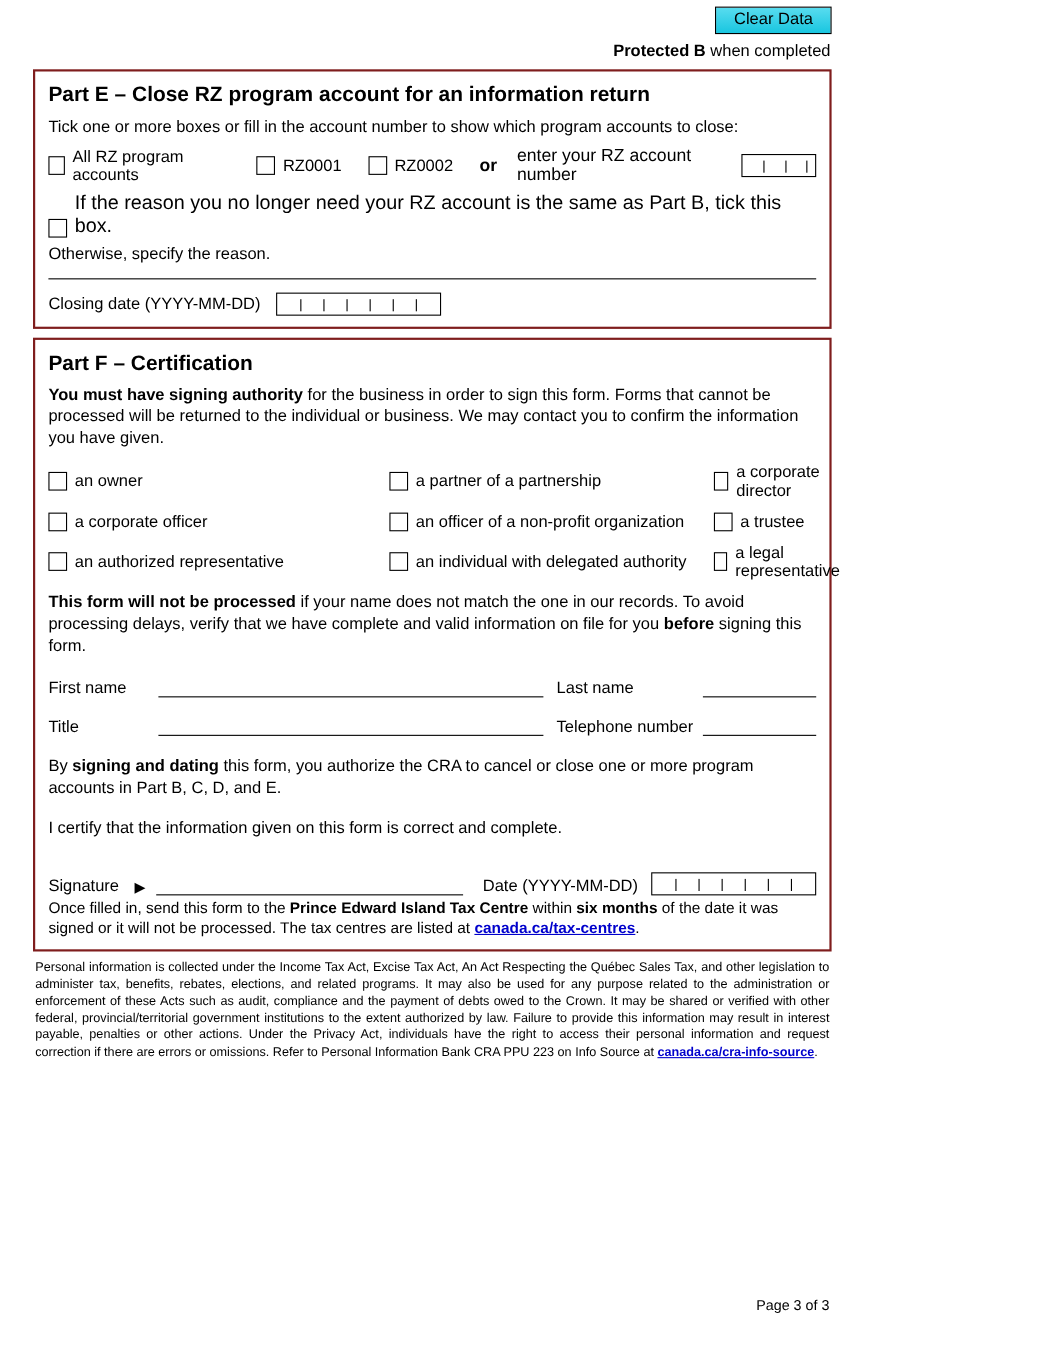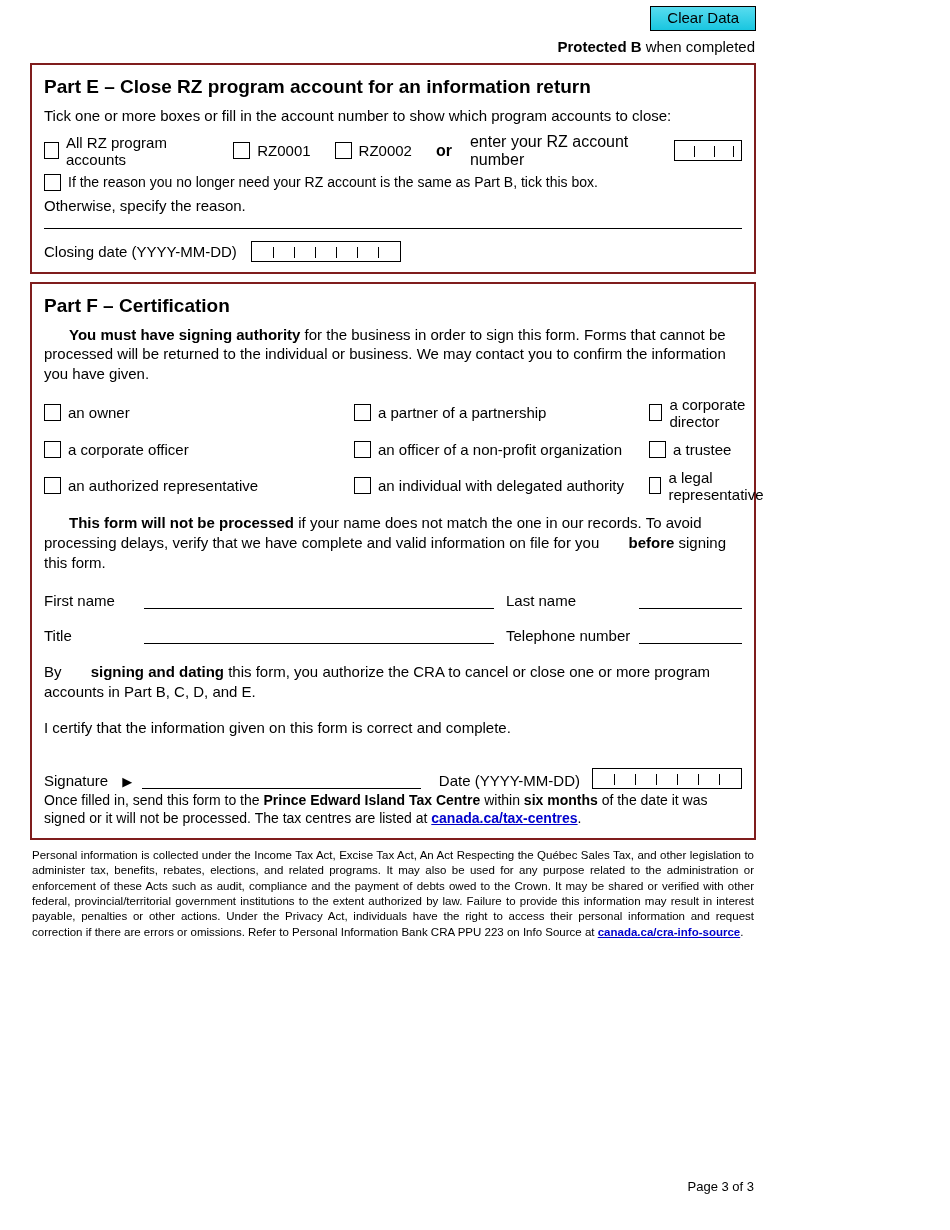--- a/index.html
+++ b/index.html
@@ -57,38 +57,38 @@
   }
   .part-title {
     font-size: 19px;
     font-weight: bold;
     margin: 1px 0 8px 0;
   }
   .txt {
     font-size: 15px;
     line-height: 1.32;
   }
-  .txt b { font-weight: bold; margin-left: 25px; }
+  .txt b { font-weight: bold; }
 
   
   .cb {
     display: inline-block;
     width: 17px;
     height: 17px;
     border: 1.5px solid #000000;
     box-sizing: border-box;
     vertical-align: -3px;
     background: #ffffff;
     margin-right: 7px;
     cursor: pointer;
   }
   .cb-line {
     display: flex;
-    align-items: flex-start;
-    font-size: 14px;
+    align-items: flex-end;
+    font-size: 18px;
     margin: 5px 0;
   }
   .cb-opt {
     display: inline-flex;
     align-items: center;
     margin-right: 24px;
     font-size: 15px;
   }
 
   

